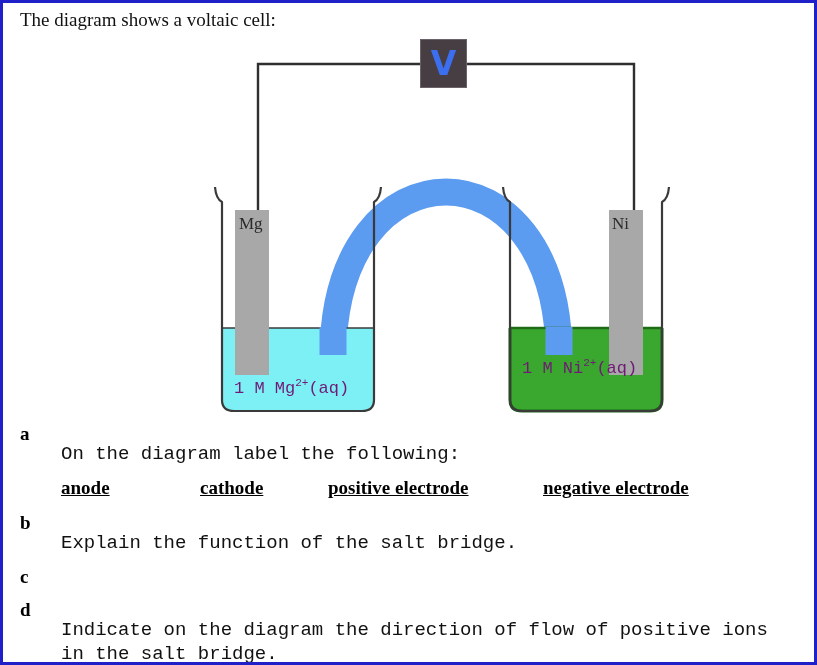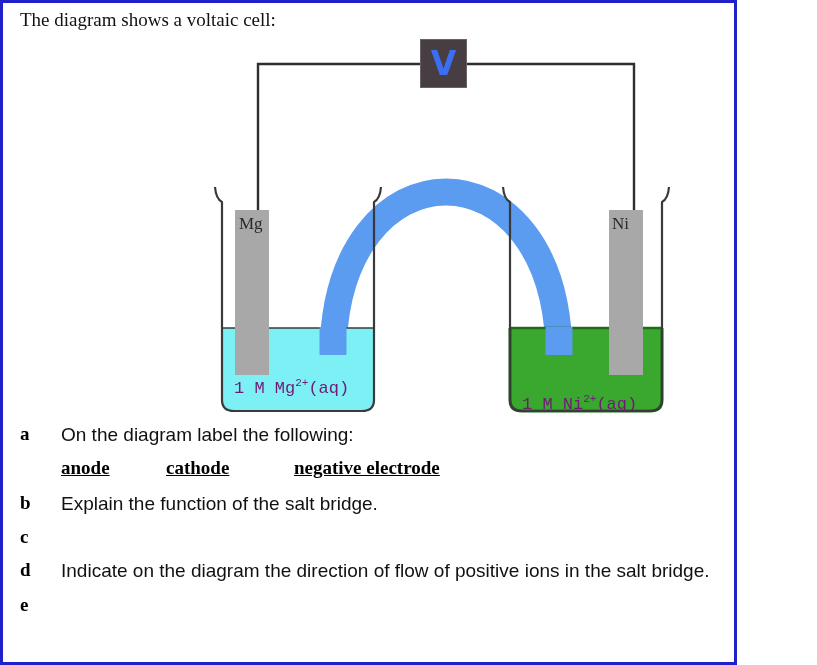--- a/index.html
+++ b/index.html
@@ -5,21 +5,21 @@
   html, body {
     margin: 0;
     padding: 0;
     background: #ffffff;
   }
   body {
     font-family: "Liberation Serif", serif;
   }
   #page {
     position: relative;
-    width: 737px;
+    width: 817px;
     height: 665px;
     box-sizing: border-box;
     border: 3px solid #2020c8;
     background: #ffffff;
     overflow: hidden;
   }
   .intro {
     position: absolute;
     left: 17px;
     top: 6px;
@@ -73,21 +73,21 @@
   .el-mg { left: 236px; top: 187px; }
   .el-ni { left: 609px; top: 187px; }
   .sol-label {
     position: absolute;
     font-family: Liberation Mono, monospace;
     font-size: 17px;
     color: #701a75;
     white-space: nowrap;
   }
   .sol-mg { left: 231px; top: 352px; }
-  .sol-ni { left: 519px; top: 368px; text-align: center; }
+  .sol-ni { left: 519px; top: 332px; text-align: center; }
   .sol-label sup {
     font-size: 11px;
     vertical-align: super;
     line-height: 0;
   }
   
   #questions {
     position: absolute;
     left: 0;
     top: 420px;
@@ -106,37 +106,38 @@
     padding-left: 17px;
     box-sizing: border-box;
     font-weight: bold;
     font-size: 19px;
     color: #000;
     font-family: "Liberation Serif", serif;
   }
   .qtext {
     font-size: 19px;
     color: #111;
-    font-family: Liberation Sans, sans-serif;
+    font-family: Liberation Mono, monospace;
     line-height: 1.22;
     max-width: 740px;
+    margin-top: 20px;
   }
   .terms {
     display: flex;
     margin-left: 58px;
     margin-top: 2px;
     margin-bottom: 13px;
     font-weight: bold;
     font-size: 19px;
     font-family: "Liberation Serif", serif;
     color: #000;
   }
   .terms span { display: inline-block; text-decoration: underline; }
   .t1 { width: 105px; }
-  .t2 { width: 128px; }
+  .t2 { width: 128px; margin-left: 34px; }
   .t3 { width: 215px; }
   .t4 { }
   .sub {
     font-size: 13px;
     vertical-align: sub;
     line-height: 0;
   }
 </style>
 </head>
 <body>
@@ -193,20 +194,21 @@
   <div id="questions">
 
     <div class="qrow">
       <div class="qmark">a</div>
       <div class="qtext">On the diagram label the following:</div>
     </div>
 
     <div class="terms">
       <span class="t1">anode</span>
       <span class="t2">cathode</span>
+      <span class="t3">positive electrode</span>
       <span class="t4">negative electrode</span>
     </div>
 
     <div class="qrow">
       <div class="qmark">b</div>
       <div class="qtext">Explain the function of the salt bridge.</div>
     </div>
 
     <div class="qrow">
       <div class="qmark">c</div>

